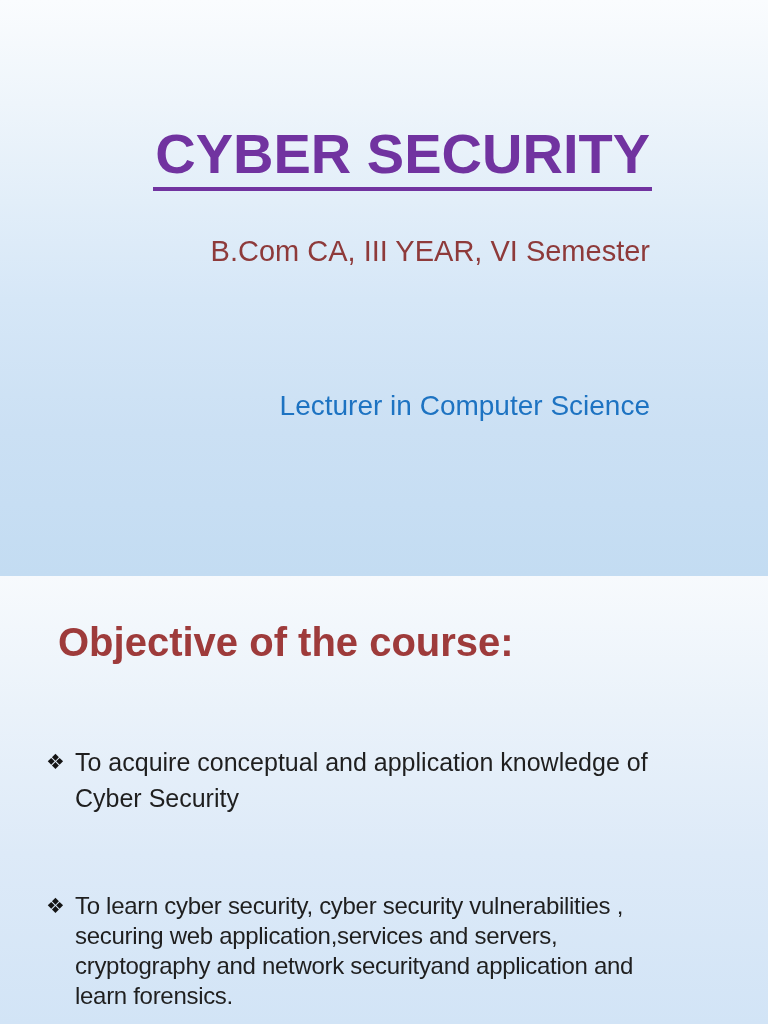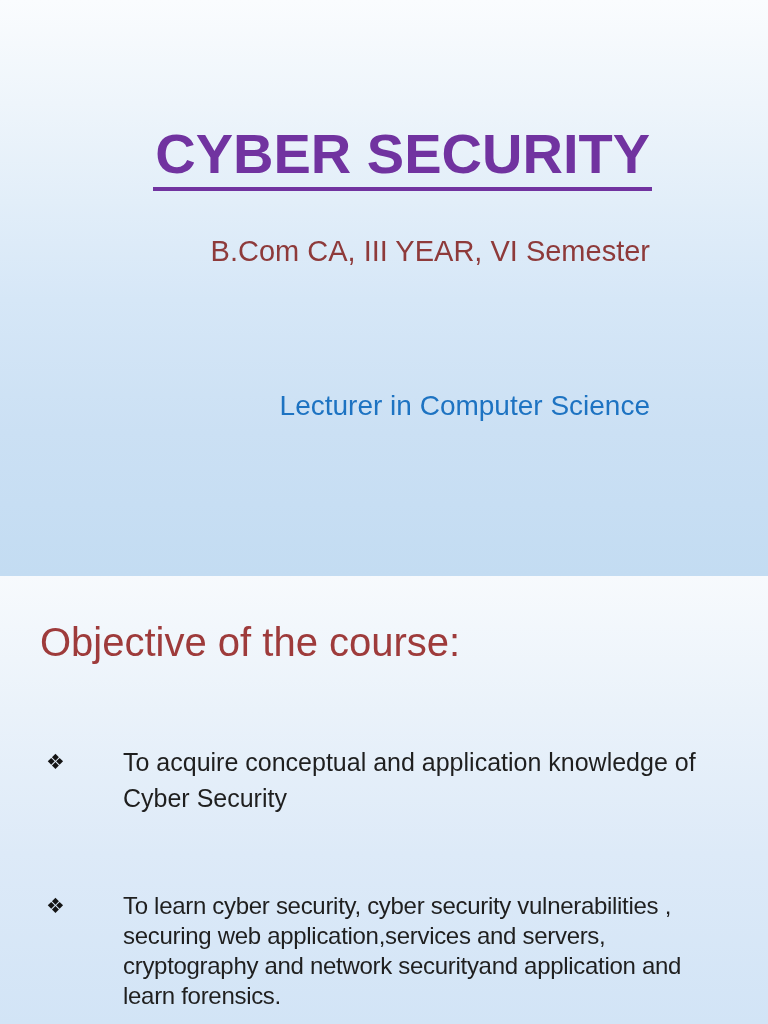--- a/index.html
+++ b/index.html
@@ -50,42 +50,42 @@
   .lecturer {
     position: absolute;
     top: 351px; right: 118px;
     text-align: right;
     font-size: 28px;
     color: #1d73c2;
     margin-top: 39px;
   }
   .objective-heading {
     position: absolute;
-    top: 42px; left: 40px;
+    top: 42px; left: 58px;
     margin: 0;
     font-size: 40px;
-    font-weight: normal;
+    font-weight: bold;
     line-height: 1.2;
     color: #9e3b3b;
     letter-spacing: 0px;
   }
   .bullet {
     position: absolute;
     left: 46px;
     display: flex;
     align-items: flex-start;
     color: #1f1f1f;
   }
   .bullet .marker {
     flex: 0 0 29px;
     width: 29px;
     font-size: 21px;
     color: #141414;
   }
-  .bullet .btext { flex: 1 1 auto; margin-left: 48px; }
+  .bullet .btext { flex: 1 1 auto; }
   .bullet-1 {
     top: 168px;
     width: 660px;
     font-size: 25px;
   }
   .bullet-1 .btext { line-height: 36px; }
   .bullet-1 .marker { line-height: 36px; }
   .bullet-2 {
     top: 315px;
     width: 680px;

